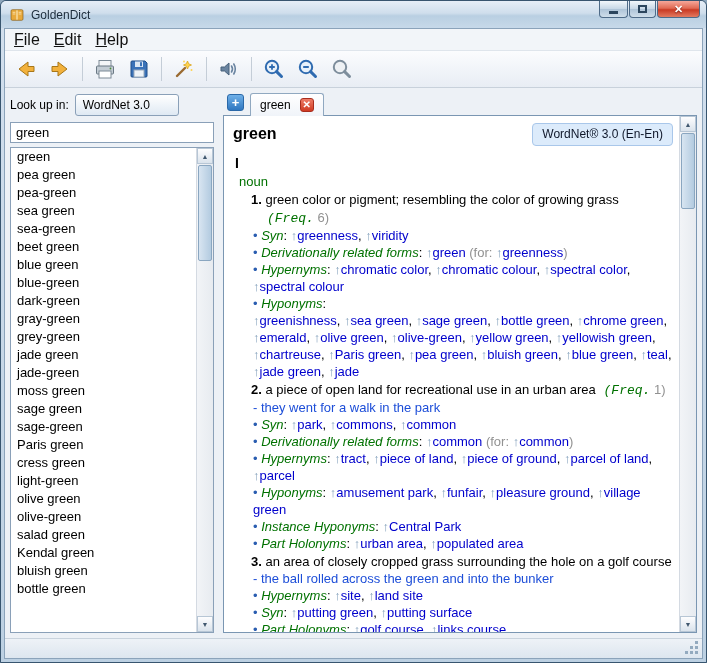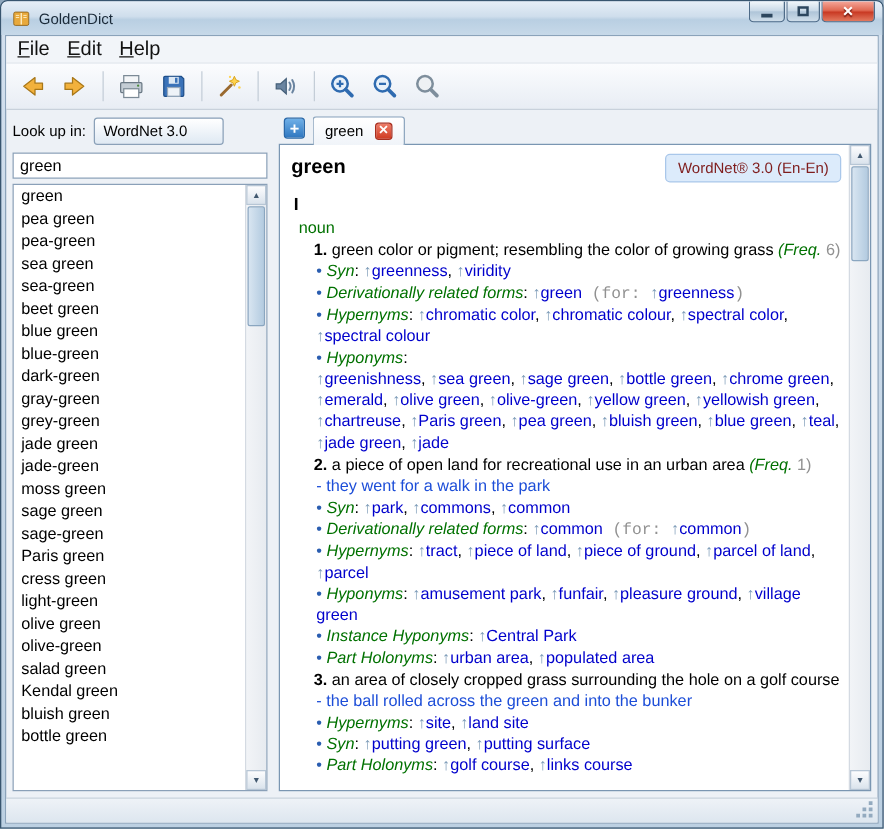--- a/index.html
+++ b/index.html
@@ -78,36 +78,36 @@
   .tab-close { width:14px; height:14px; border:1px solid #a82d1e; border-radius:3px;
                background:linear-gradient(#ee7d68,#cf3a22); color:#fff; font-size:10px; font-weight:bold;
                line-height:12px; text-align:center; }
 
   
   .article-wrap { flex:1; border:1px solid #7a96b2; background:#fff; position:relative; overflow:hidden; }
   .article { position:absolute; inset:0 17px 0 0; overflow:hidden; padding:7px 6px 0 9px;
              font-size:13px; line-height:17px; color:#000; }
   .article-header { display:flex; justify-content:space-between; align-items:flex-start; margin-bottom:9px; }
   .headword { font-size:16px; font-weight:bold; padding-top:2px; }
-  .badge { font-size:12px; color:#7f1d1d; background:#dcebfb; border:1px solid #a9c7ea;
+  .badge { font-size:12px; color:#0f172a; background:#dcebfb; border:1px solid #a9c7ea;
            border-radius:4px; padding:2px 9px; white-space:nowrap; }
   .section-num { font-weight:bold; font-size:14px; margin-left:2px; }
   .pos { color:#007100; margin:1px 0 1px 6px; }
   .sense { padding-left:34px; margin-top:1px; }
   .sense-def { text-indent:-16px; }
   .sense-num { font-weight:bold; }
-  .freq-label { color:#007100; font-style:italic; }
+  .freq-label { color:#007100; font-style:italic;font-family:Liberation Mono, monospace; }
   .freq-val { color:#919191; }
   .example { color:#1d4ed8; margin-left:-14px; }
   .relation { margin-left:-14px; }
   .bullet { color:#2a5db0; }
   .rel-label { color:#007100; font-style:italic; }
   .wlink { color:#0000cc; cursor:pointer; }
   .arrow { color:#7f9db9; }
-  .for-gray { color:#919191;font-family:Liberation Mono, monospace; }
+  .for-gray { color:#919191; }
 
   
   .statusbar { height:20px; background:linear-gradient(#eef2f7,#dde6ef); border-top:1px solid #c9d3dd; position:relative; }
   .grip { position:absolute; right:4px; bottom:4px; width:12px; height:12px; }
   .grip::before { content:""; position:absolute; right:0; bottom:0; width:3px; height:3px; background:#93aabf;
                   box-shadow:-5px 0 #93aabf, 0 -5px #93aabf, -10px 0 #93aabf, -5px -5px #93aabf, 0 -10px #93aabf; }
 </style>
 </head>
 <body>
 

